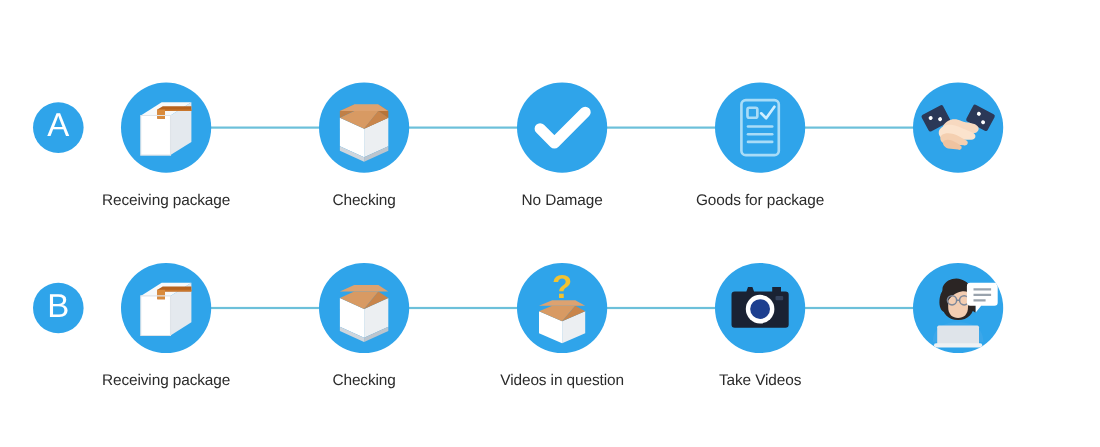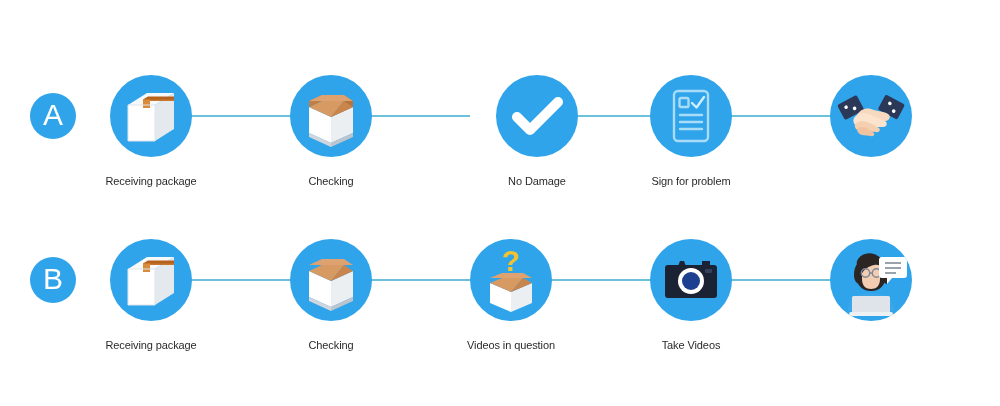--- a/index.html
+++ b/index.html
@@ -80,21 +80,21 @@
   .step-circle svg {
     position: absolute;
     left: 0;
     top: 0;
     width: 82px;
     height: 82px;
     display: block;
   }
   .step-label {
     margin-top: 14px;
-    font-size: 11px;
+    font-size: 14px;
     line-height: 20px;
     color: #2b2b2b;
     letter-spacing: -0.1px;
     white-space: pre-line;
   }
 </style>
 </head>
 <body>
 
 <div class="flow-canvas">
@@ -139,21 +139,21 @@
             <polygon points="54,20 63,26 63,32 54,26" fill="#b87438"></polygon>
             <polygon points="19,26 32,20 54,20 63,26 54,26 32,26" fill="#dda270"></polygon>
             <polygon points="19,58 41,68 41,72 19,62" fill="#cfd6dd"></polygon>
             <polygon points="41,68 63,58 63,62 41,72" fill="#bcc5ce"></polygon>
           </svg>
         </span>
       </div>
       <div class="step-label">Checking</div>
     </div>
 
-    <div class="step" style="left:537px;text-align:center;">
+    <div class="step" style="left:511px;text-align:center;">
       <div class="step-circle">
         <span>
           <svg viewBox="0 0 82 82">
             <path d="M21 42 L34 55 L62 27" fill="none" stroke="#ffffff" stroke-width="10" stroke-linecap="round" stroke-linejoin="round"></path>
           </svg>
         </span>
       </div>
       <div class="step-label">No Damage</div>
     </div>
 
@@ -163,21 +163,21 @@
           <svg viewBox="0 0 82 82">
             <rect x="24" y="16" width="34" height="50" rx="4" ry="4" fill="none" stroke="#a9dcf7" stroke-width="2.4"></rect>
             <rect x="29.5" y="23" width="9" height="9" rx="1.6" ry="1.6" fill="none" stroke="#a9dcf7" stroke-width="2.4"></rect>
             <path d="M42 28 L46.5 32.5 L54 22" fill="none" stroke="#cfeeff" stroke-width="2.4" stroke-linecap="round" stroke-linejoin="round"></path>
             <line x1="30" y1="40" x2="52" y2="40" stroke="#a9dcf7" stroke-width="2.4" stroke-linecap="round"></line>
             <line x1="30" y1="47" x2="52" y2="47" stroke="#a9dcf7" stroke-width="2.4" stroke-linecap="round"></line>
             <line x1="30" y1="54" x2="52" y2="54" stroke="#a9dcf7" stroke-width="2.4" stroke-linecap="round"></line>
           </svg>
         </span>
       </div>
-      <div class="step-label">Sign for problem</div>
+      <div class="step-label">Goods for package</div>
     </div>
 
     <div class="step" style="left:871px;">
       <div class="step-circle">
         <span>
           <svg viewBox="0 0 82 82">
             <g transform="rotate(-28 25 32)">
               <rect x="10" y="22" width="22" height="17" rx="2" fill="#2b3857"></rect>
               <circle cx="17" cy="28" r="1.8" fill="#ffffff"></circle>
               <circle cx="24" cy="33" r="1.8" fill="#ffffff"></circle>

